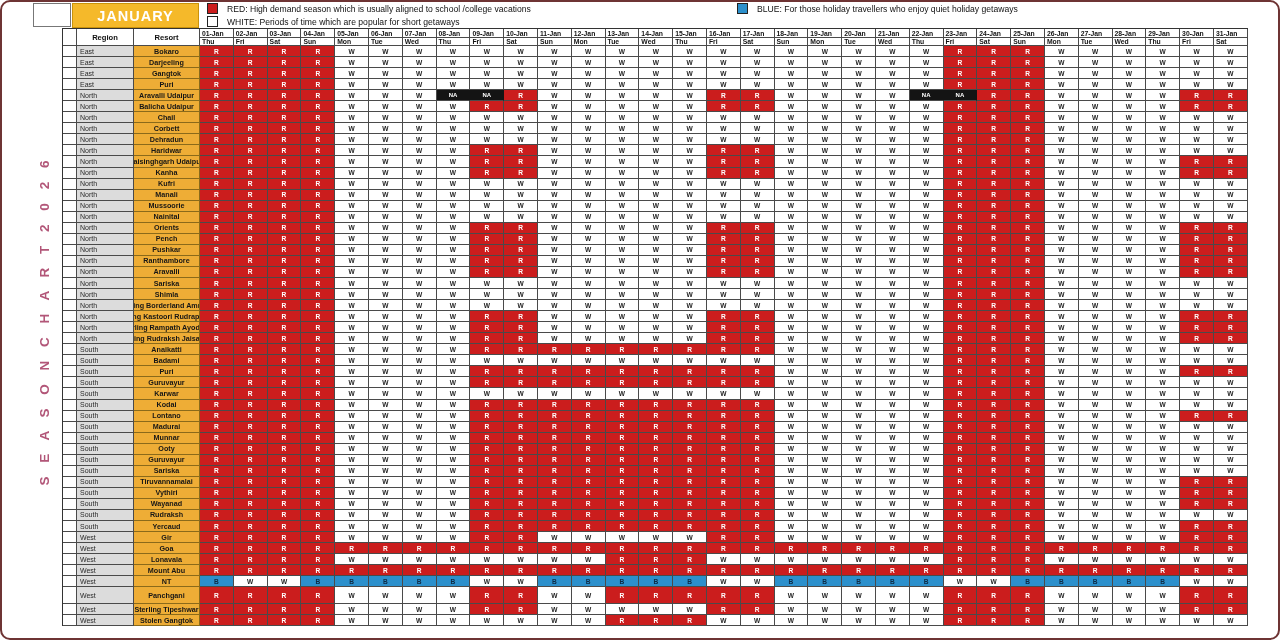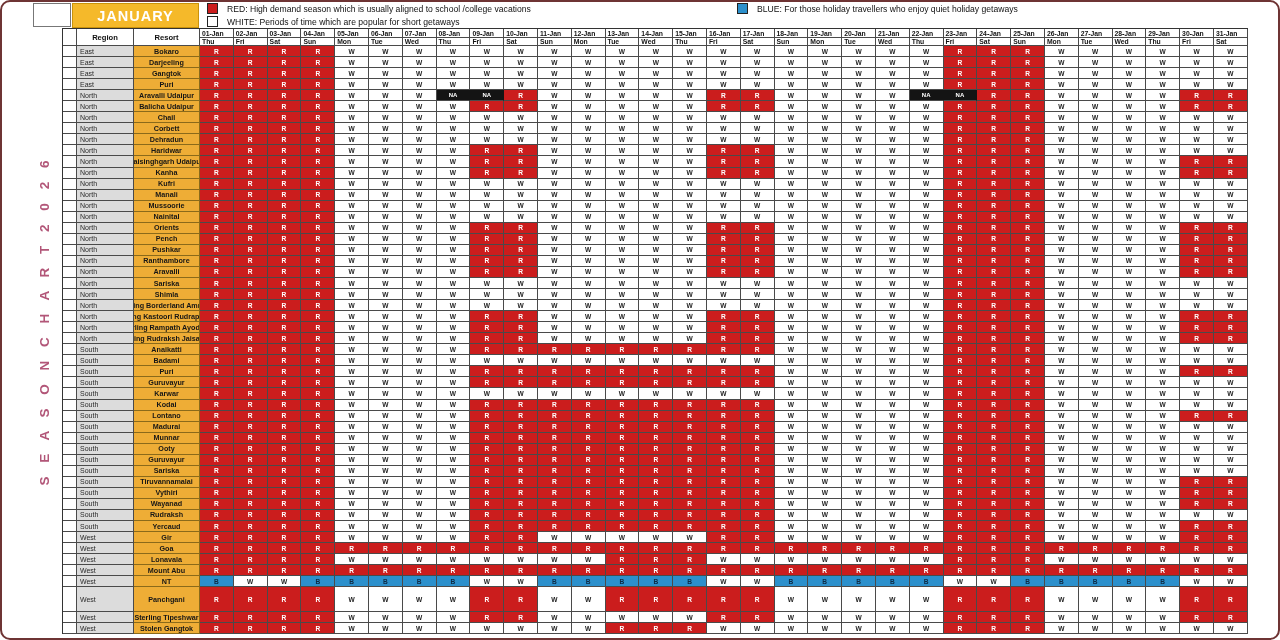--- a/index.html
+++ b/index.html
@@ -1945,21 +1945,21 @@
       <div class="cell c-day code-W" style="background: rgb(255, 255, 255);">W</div>
       <div class="cell c-day code-W" style="background: rgb(255, 255, 255);">W</div>
       <div class="cell c-day code-B" style="background: rgb(44, 144, 204);">B</div>
       <div class="cell c-day code-B" style="background: rgb(44, 144, 204);">B</div>
       <div class="cell c-day code-B" style="background: rgb(44, 144, 204);">B</div>
       <div class="cell c-day code-B" style="background: rgb(44, 144, 204);">B</div>
       <div class="cell c-day code-B" style="background: rgb(44, 144, 204);">B</div>
       <div class="cell c-day code-W" style="background: rgb(255, 255, 255);">W</div>
       <div class="cell c-day code-W" style="background: rgb(255, 255, 255);">W</div>
     </div>
-    <div class="row" style="height: 25px;">
+    <div class="row" style="height: 17px;">
       <div class="cell c-blank"></div>
       <div class="cell c-region">West</div>
       <div class="cell c-resort">Panchgani</div>
       <div class="cell c-day code-R" style="background: rgb(203, 29, 29);">R</div>
       <div class="cell c-day code-R" style="background: rgb(203, 29, 29);">R</div>
       <div class="cell c-day code-R" style="background: rgb(203, 29, 29);">R</div>
       <div class="cell c-day code-R" style="background: rgb(203, 29, 29);">R</div>
       <div class="cell c-day code-W" style="background: rgb(255, 255, 255);">W</div>
       <div class="cell c-day code-W" style="background: rgb(255, 255, 255);">W</div>
       <div class="cell c-day code-W" style="background: rgb(255, 255, 255);">W</div>

